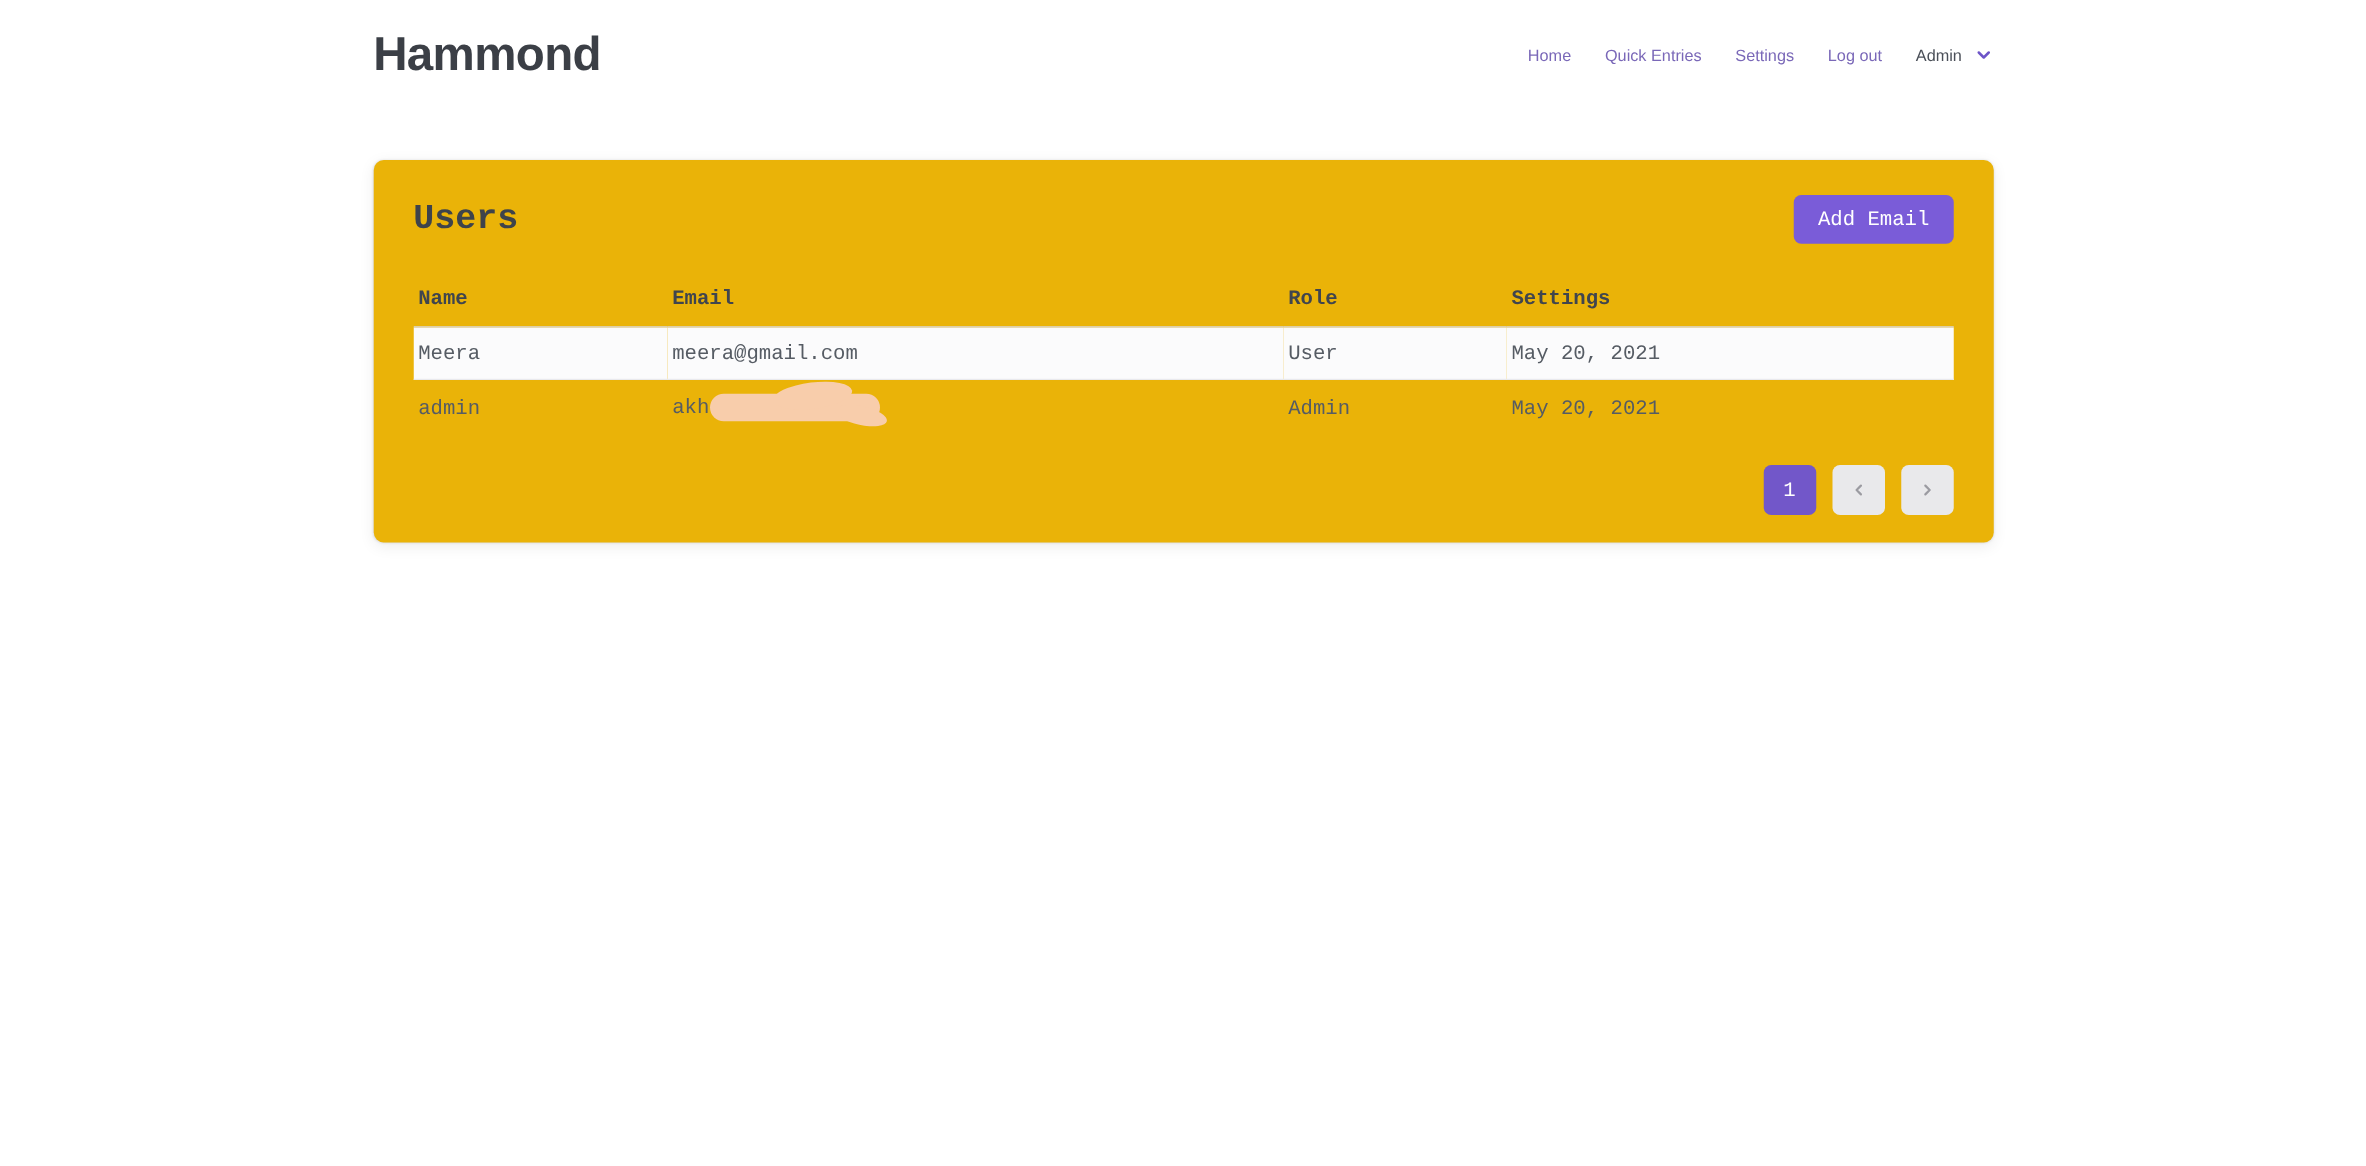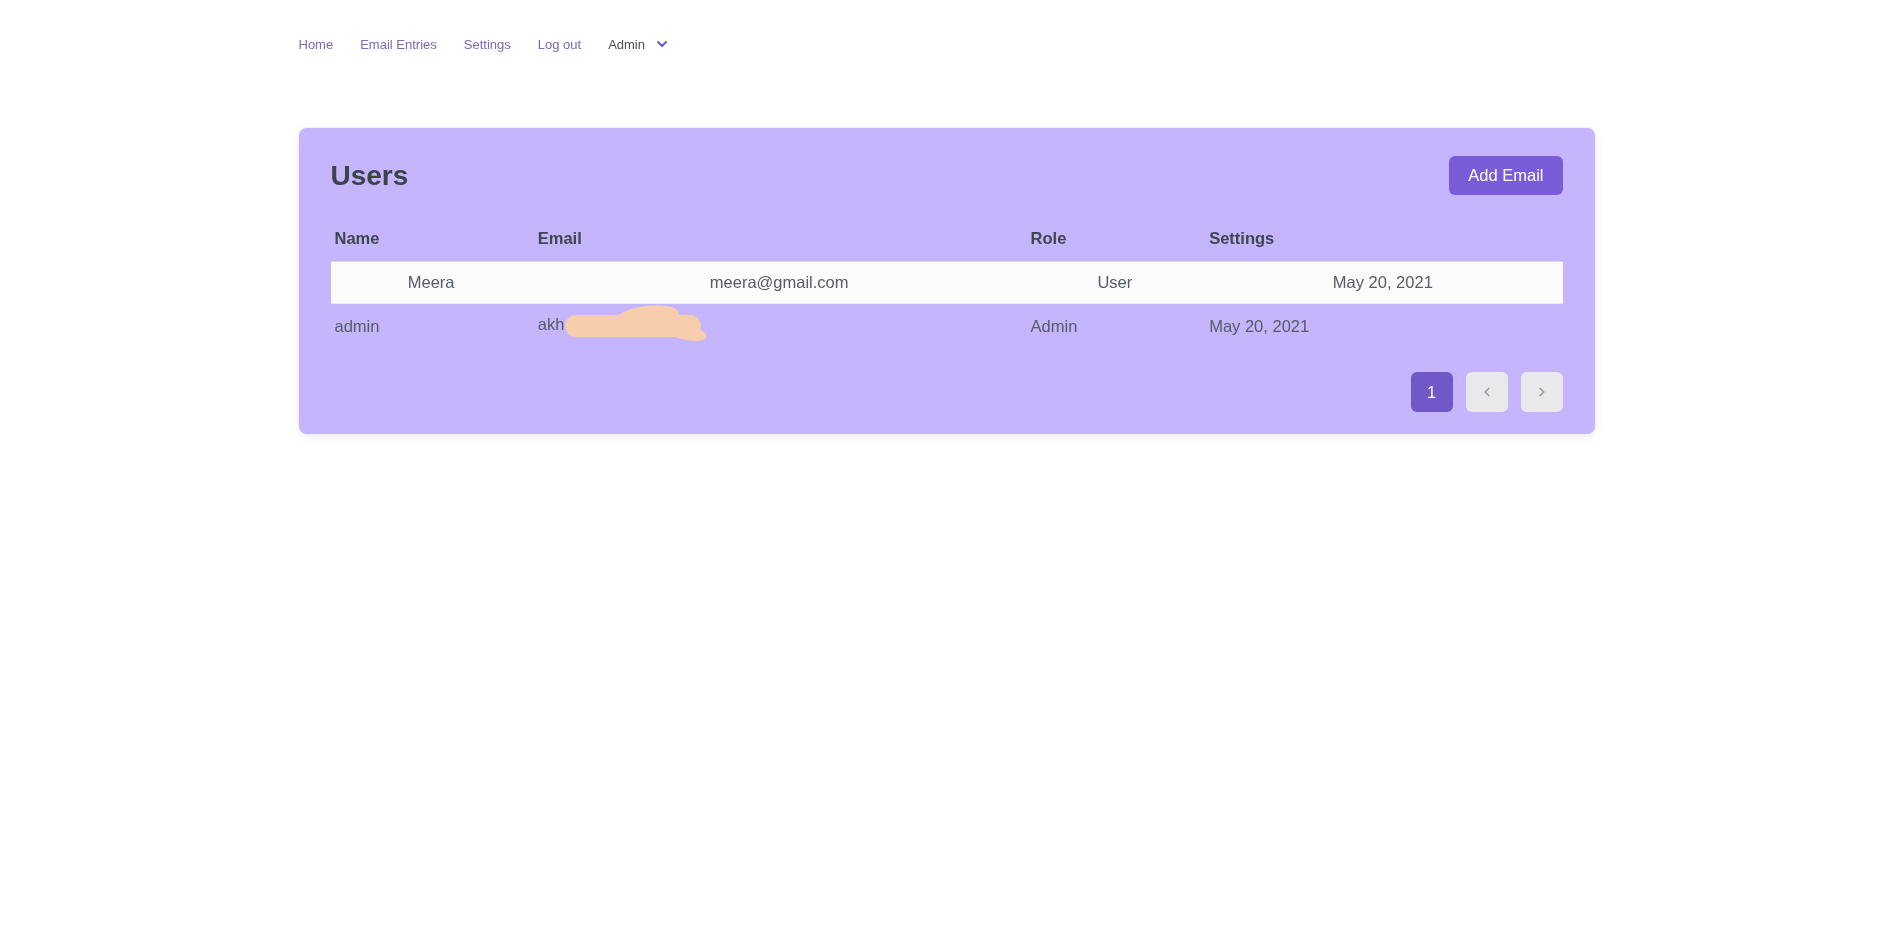--- a/index.html
+++ b/index.html
@@ -47,24 +47,25 @@
     align-items: center;
     gap: 9px;
     color: #4a4f58;
     cursor: pointer;
   }
   .caret-icon svg { display: block; }
 
   
   .card {
     margin-top: 58px;
-    background: #c4b5fd;
+    background: #eab308;
     border-radius: 8px;
     box-shadow: 0 0 2px rgba(0,0,0,0.12), 0 3px 12px rgba(0,0,0,0.07);
     padding: 28px 32px 22px 32px;
+    font-family: Liberation Mono, monospace;
   }
   .card-header {
     display: flex;
     align-items: center;
     justify-content: space-between;
     margin-bottom: 28px;
   }
   .card-title {
     font-size: 28px;
     font-weight: 700;
@@ -95,21 +96,21 @@
     border-bottom: 1px solid #d9d9dd;
   }
   .users-table th:nth-child(1), .users-table td:nth-child(1) { width: 16.5%; }
   .users-table th:nth-child(2), .users-table td:nth-child(2) { width: 40%; }
   .users-table th:nth-child(3), .users-table td:nth-child(3) { width: 14.5%; }
   .users-table td {
     padding: 11px 6px 11px 4px;
     color: #565c64;
   }
   .users-table tbody tr.striped { background: #fbfbfc; }
-  .users-table tbody tr.striped td { border-bottom: 1px solid #e9e9ed; text-align: center; }
+  .users-table tbody tr.striped td { border-bottom: 1px solid #e9e9ed; }
 
   
   .redaction-blob {
     display: inline-block;
     position: relative;
     width: 136px;
     height: 22px;
     margin-left: 1px;
     vertical-align: middle;
     background: #f8cdab;
@@ -168,23 +169,24 @@
     cursor: default;
   }
   .page-btn svg { display: block; }
 </style>
 </head>
 <body>
 
 <div class="container">
 
   <header class="site-header">
+    <div class="logo">Hammond</div>
     <nav class="main-nav">
       <a href="#">Home</a>
-      <a href="#">Email Entries</a>
+      <a href="#">Quick Entries</a>
       <a href="#">Settings</a>
       <a href="#">Log out</a>
       <div class="user-menu">
         <span>Admin</span>
         <span class="caret-icon">
           <svg width="16" height="16" viewBox="0 0 24 24" fill="none" stroke="#6d55c8" stroke-width="3" stroke-linecap="round" stroke-linejoin="round">
               <polyline points="6 9 12 15 18 9"></polyline>
             </svg>
         </span>
       </div>

